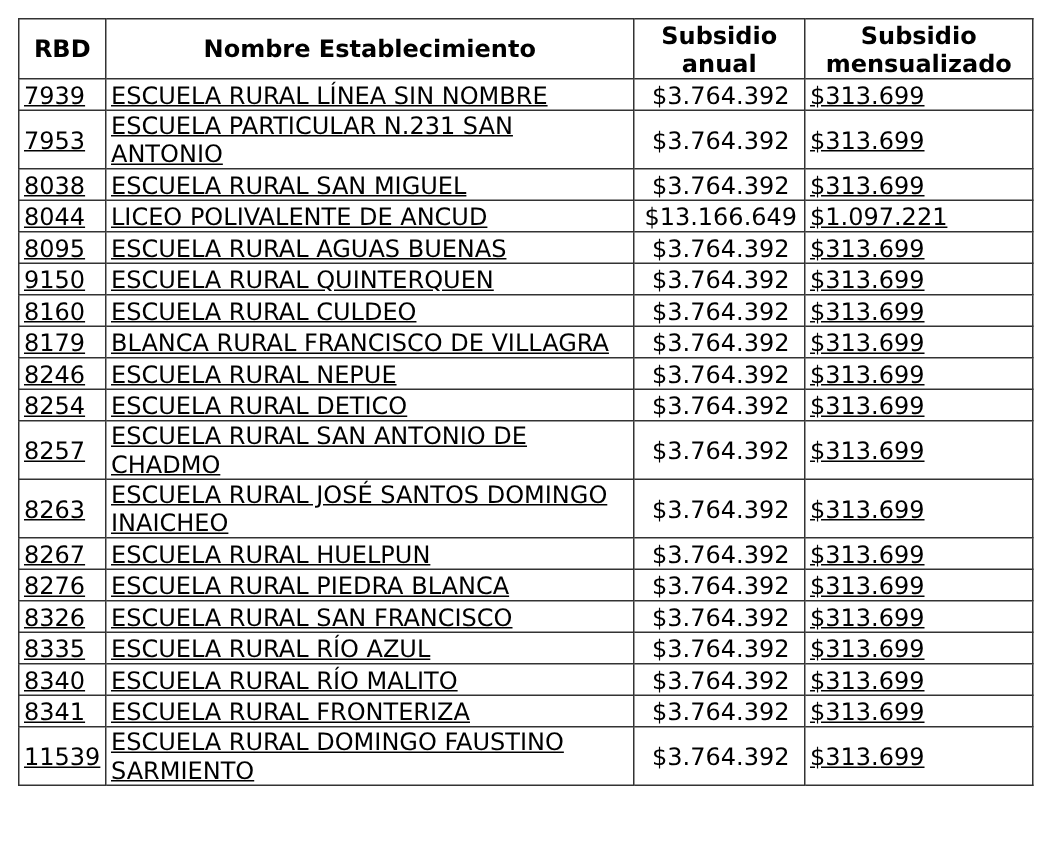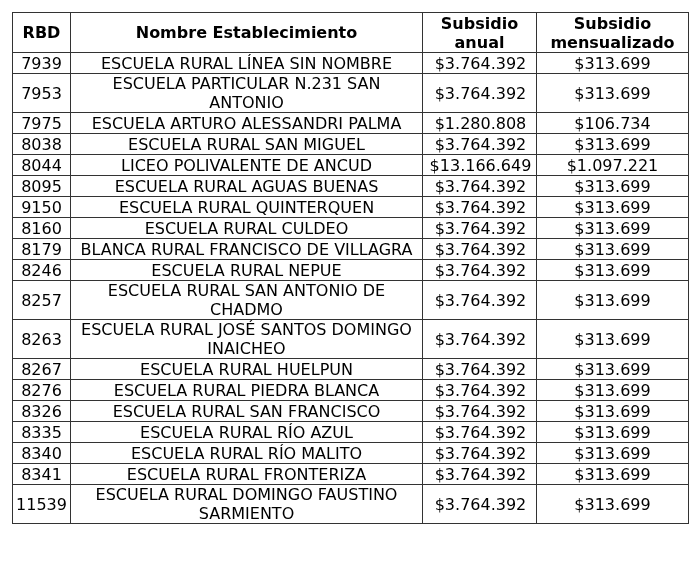--- a/index.html
+++ b/index.html
@@ -36,21 +36,22 @@
   }
   th {
     font-weight: bold;
     height: 39px;
   }
   td.col-anual {
     text-align: center;
     padding-right: 1px;
   }
   td.col-rbd, td.col-nombre, td.col-mensual {
-    text-align: center;
+    text-align: left;
+    text-decoration: underline;
   }
 </style>
 </head>
 <body>
 
 <table class="subsidy-table">
   <colgroup>
     <col class="w-rbd">
     <col class="w-nombre">
     <col class="w-anual">
@@ -69,26 +70,20 @@
         <td class="col-rbd">7939</td>
         <td class="col-nombre">ESCUELA RURAL LÍNEA SIN NOMBRE</td>
         <td class="col-anual">$3.764.392</td>
         <td class="col-mensual">$313.699</td>
       </tr>
       <tr>
         <td class="col-rbd">7953</td>
         <td class="col-nombre">ESCUELA PARTICULAR N.231 SAN ANTONIO</td>
         <td class="col-anual">$3.764.392</td>
         <td class="col-mensual">$313.699</td>
-      </tr>
-      <tr>
-        <td class="col-rbd">7975</td>
-        <td class="col-nombre">ESCUELA ARTURO ALESSANDRI PALMA</td>
-        <td class="col-anual">$1.280.808</td>
-        <td class="col-mensual">$106.734</td>
       </tr>
       <tr>
         <td class="col-rbd">8038</td>
         <td class="col-nombre">ESCUELA RURAL SAN MIGUEL</td>
         <td class="col-anual">$3.764.392</td>
         <td class="col-mensual">$313.699</td>
       </tr>
       <tr>
         <td class="col-rbd">8044</td>
         <td class="col-nombre">LICEO POLIVALENTE DE ANCUD</td>
@@ -115,20 +110,26 @@
       </tr>
       <tr>
         <td class="col-rbd">8179</td>
         <td class="col-nombre">BLANCA RURAL FRANCISCO DE VILLAGRA</td>
         <td class="col-anual">$3.764.392</td>
         <td class="col-mensual">$313.699</td>
       </tr>
       <tr>
         <td class="col-rbd">8246</td>
         <td class="col-nombre">ESCUELA RURAL NEPUE</td>
+        <td class="col-anual">$3.764.392</td>
+        <td class="col-mensual">$313.699</td>
+      </tr>
+      <tr>
+        <td class="col-rbd">8254</td>
+        <td class="col-nombre">ESCUELA RURAL DETICO</td>
         <td class="col-anual">$3.764.392</td>
         <td class="col-mensual">$313.699</td>
       </tr>
       <tr>
         <td class="col-rbd">8257</td>
         <td class="col-nombre">ESCUELA RURAL SAN ANTONIO DE CHADMO</td>
         <td class="col-anual">$3.764.392</td>
         <td class="col-mensual">$313.699</td>
       </tr>
       <tr>

